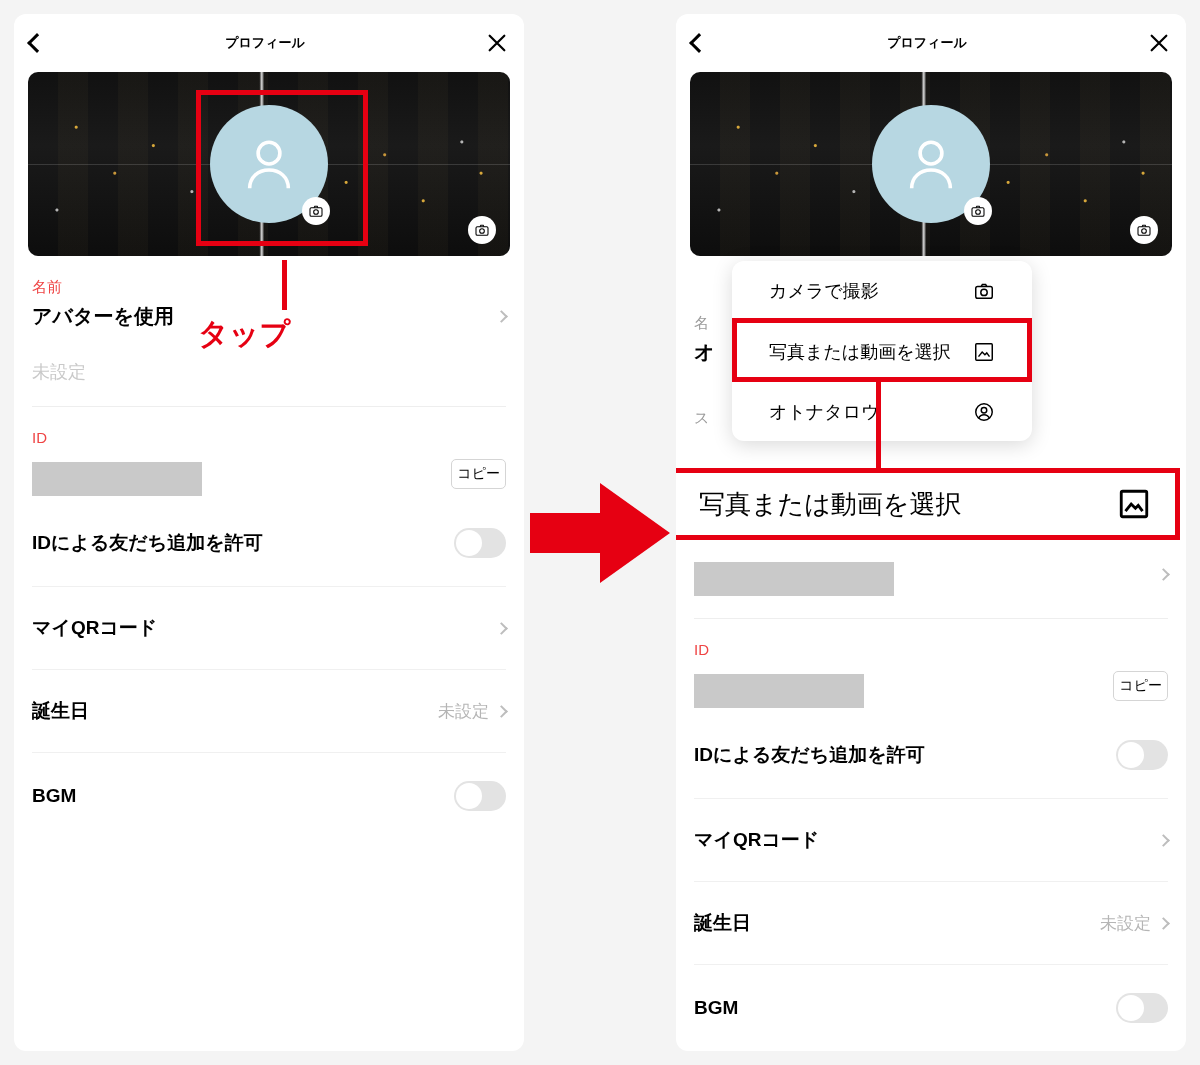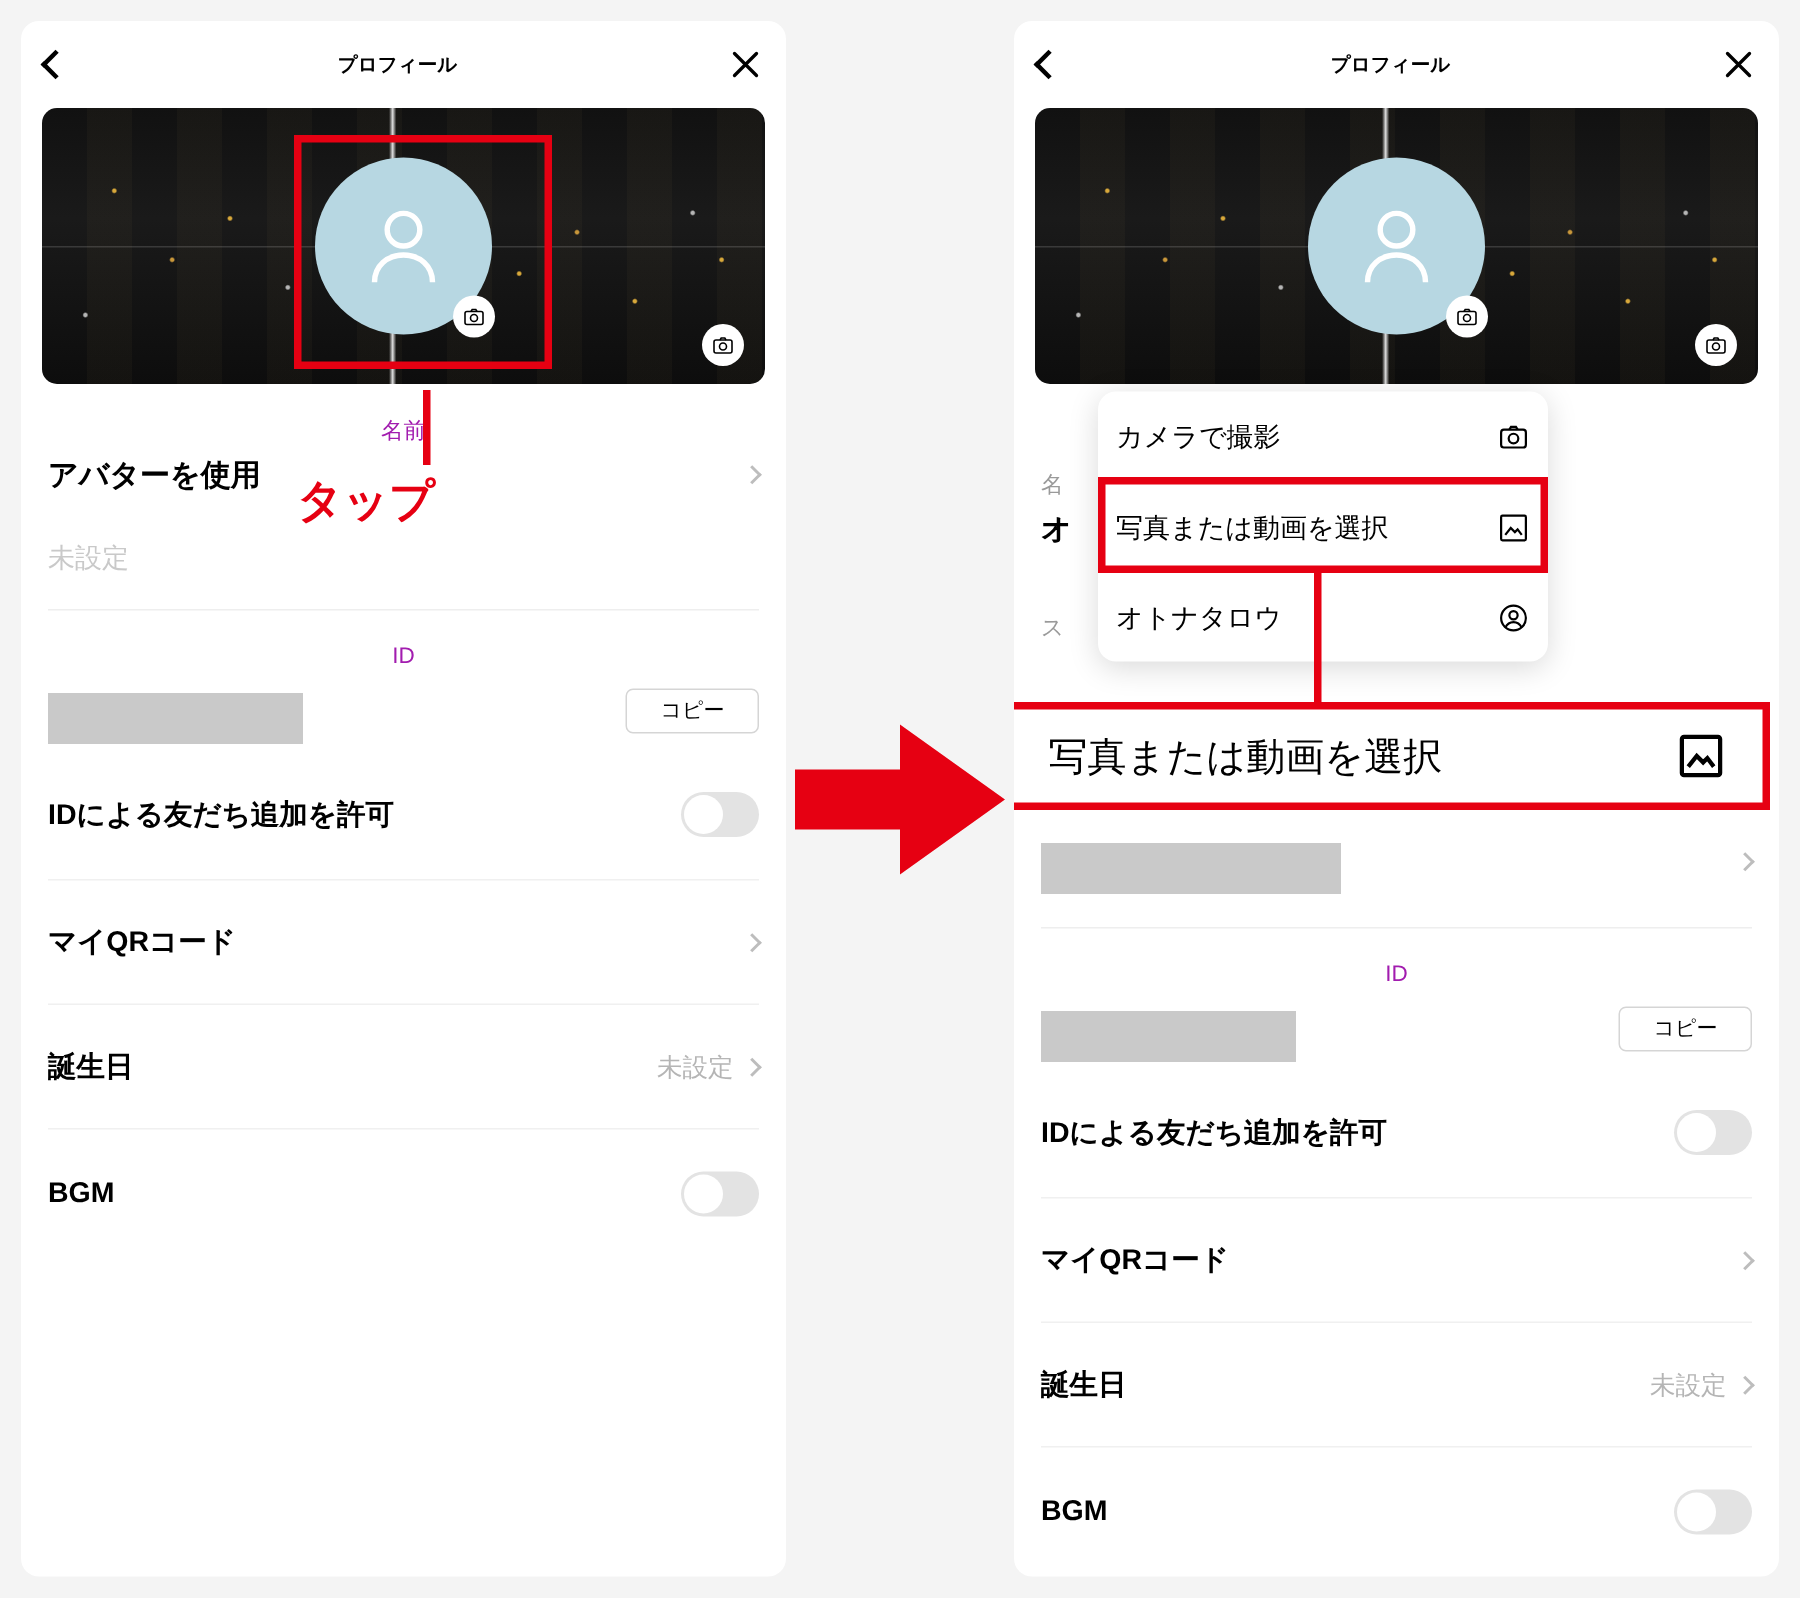--- a/index.html
+++ b/index.html
@@ -37,41 +37,41 @@
   .night::after{content:"";position:absolute;left:0;right:0;top:50%;height:1px;background:rgba(255,255,255,.15);}
   .avatar{position:absolute;left:50%;top:50%;transform:translate(-50%,-50%);width:118px;height:118px;border-radius:50%;background:#b7d7e2;display:flex;align-items:center;justify-content:center;}
   .avatar svg{width:58px;height:58px;stroke:#fff;stroke-width:3;fill:none;}
   .cam-badge{position:absolute;width:28px;height:28px;border-radius:50%;background:#fff;display:flex;align-items:center;justify-content:center;}
   .cam-badge.av{right:-2px;bottom:-2px;}
   .cam-badge.bnr{position:absolute;right:14px;bottom:12px;}
   .cam-badge svg{width:16px;height:16px;stroke:#000;stroke-width:1.6;fill:none;}
   
   .list{padding:0 18px;}
   .sect{padding:22px 0 0;}
-  .small-label{color:#a21caf;font-size:15px;margin-bottom:6px;text-align:center;}
+  .small-label{color:#ef4444;font-size:15px;margin-bottom:6px;}
   .row-name{font-size:20px;font-weight:700;color:#000;display:flex;justify-content:space-between;align-items:center;}
   .chev-r{width:9px;height:9px;border-top:2px solid #bdbdbd;border-right:2px solid #bdbdbd;transform:rotate(45deg);flex-shrink:0;}
   .faint{color:#c9c9c9;font-size:18px;margin-top:8px;}
   .divider{border-top:1px solid #eee;margin-top:22px;}
   .blocked{height:34px;background:#c9c9c9;width:220px;margin-top:10px;}
   .blocked.sm{width:170px;}
   .row-flex{display:flex;justify-content:space-between;align-items:center;}
-  .copy-btn{border:1px solid #d5d5d5;border-radius:5px;padding:5px 22px;font-size:14px;color:#000;background:#fff;}
+  .copy-btn{border:1px solid #d5d5d5;border-radius:5px;padding:5px 5px;font-size:14px;color:#000;background:#fff;}
   .row-item{padding:28px 0;display:flex;justify-content:space-between;align-items:center;font-size:19px;font-weight:700;color:#000;border-bottom:1px solid #f0f0f0;}
   .row-item.noborder{border-bottom:none;}
   .sub-grey{color:#b5b5b5;font-weight:400;font-size:17px;margin-right:8px;}
   .toggle{width:52px;height:30px;border-radius:15px;background:#e3e3e3;position:relative;flex-shrink:0;}
   .toggle::after{content:"";position:absolute;left:2px;top:2px;width:26px;height:26px;border-radius:50%;background:#fff;}
   
   .red-box{position:absolute;border:5px solid #e60012;}
   .red-label{position:absolute;color:#e60012;font-size:30px;font-weight:700;}
   .red-line{position:absolute;background:#e60012;}
   
   .popup{position:absolute;left:56px;top:247px;width:300px;background:#fff;border-radius:12px;box-shadow:0 4px 20px rgba(0,0,0,.15);overflow:hidden;z-index:3;}
-  .popup-row{height:60px;display:flex;align-items:center;justify-content:space-between;padding:0 12px;font-size:18px;color:#000;}
+  .popup-row{height:60px;display:flex;align-items:center;justify-content:space-between;padding:0 37px;font-size:18px;color:#000;}
   .popup-row + .popup-row{border-top:1px solid #f2f2f2;}
   .popup-row svg{width:22px;height:22px;stroke:#000;stroke-width:1.6;fill:none;}
   .behind-text{position:absolute;color:#000;font-weight:700;}
   
   .callout{position:absolute;left:-6px;top:454px;width:510px;height:72px;background:#fff;border:5px solid #e60012;display:flex;align-items:center;justify-content:space-between;padding:0 24px;z-index:4;}
   .callout .label{font-size:26px;color:#000;}
   .callout svg{width:34px;height:34px;stroke:#000;stroke-width:2;fill:none;}
 </style>
 </head>
 <body>

